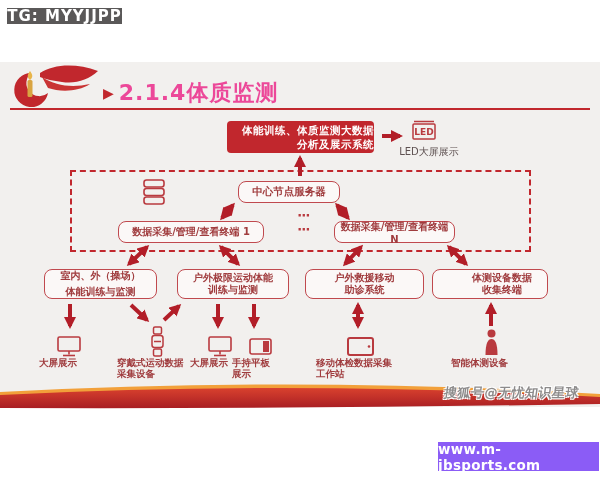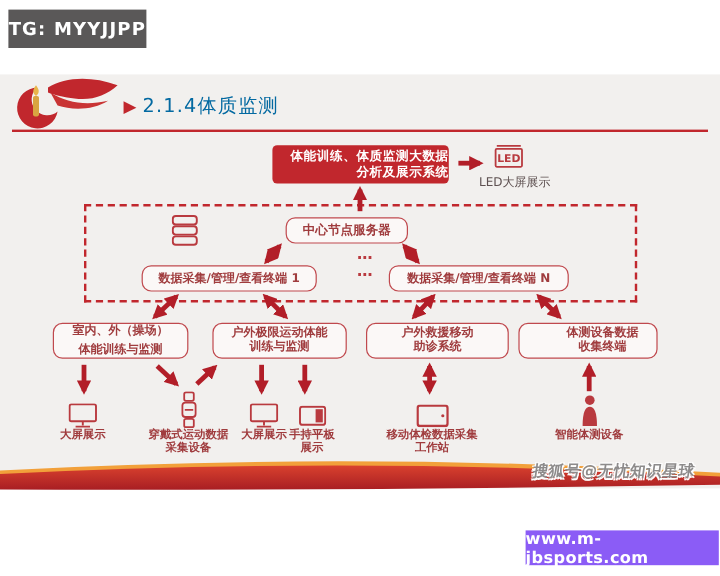--- a/index.html
+++ b/index.html
@@ -3,60 +3,60 @@
 <meta charset="utf-8">
 <style>
   html,body{margin:0;padding:0;}
   body{
     width:600px;height:480px;position:relative;background:#ffffff;
     font-family:"DejaVu Sans", sans-serif;overflow:hidden;
   }
   .abs{position:absolute;}
   
   .tg-badge{
-    left:7px;top:8px;width:115px;height:32px;background:#5a5858;color:#fff;
+    left:7px;top:8px;width:115px;height:16px;background:#5a5858;color:#fff;
     display:flex;align-items:center;justify-content:center;
     font-size:15px;font-weight:bold;letter-spacing:1px;z-index:6;
   }
   
   .slide-bg{left:0;top:62px;width:600px;height:345px;background:#f2f0ee;z-index:0;}
   
   .title-row{left:103px;top:78px;display:flex;align-items:center;z-index:3;}
   .title-marker{color:#c1272d;font-size:14px;margin-right:5px;}
-  .slide-title{font-size:16px;font-weight:normal;color:#0369a1;letter-spacing:1px;margin:0;}
+  .slide-title{font-size:22px;font-weight:bold;color:#ec4899;letter-spacing:1px;margin:0;}
   .divider{left:10px;top:108px;width:580px;height:2px;background:#c1272d;z-index:2;}
   .emblem{left:12px;top:63px;z-index:4;}
   
   .sys-box{
     left:227px;top:121px;width:147px;height:32px;background:#c1272d;border-radius:4px;
     color:#fff;font-size:10.5px;font-weight:bold;line-height:14px;letter-spacing:0.5px;
     display:flex;flex-direction:column;justify-content:center;text-align:center;z-index:3;align-items:flex-end;
   }
   .rbox{
     border:1.5px solid #c0494e;border-radius:8px;background:#fbf8f7;color:#a03c3e;
     font-weight:bold;text-align:center;display:flex;flex-direction:column;justify-content:center;
     z-index:3;box-sizing:border-box;
   }
   .server-box{left:238px;top:181px;width:102px;height:22px;font-size:10.5px;}
   .t1-box{left:118px;top:221px;width:146px;height:22px;font-size:10px;text-align:center;}
-  .tn-box{left:324px;top:221px;width:150px;height:22px;font-size:10px;}
+  .tn-box{left:334px;top:221px;width:121px;height:22px;font-size:10px;}
   .fbox{top:269px;height:30px;font-size:10px;line-height:12.5px;}
   .fbox1{left:44px;width:113px;justify-content:space-between;}
   .fbox2{left:177px;width:112px;}
   .fbox3{left:305px;width:119px;}
   .fbox4{left:432px;width:116px;padding-left:24px;}
   .dashed-box{
     left:70px;top:170px;width:457px;height:78px;border:2px dashed #c1272d;z-index:1;
   }
   .dots{width:24px;text-align:center;color:#b93a3f;font-size:13px;font-weight:bold;z-index:3;line-height:12px;}
   .dots-top{left:292px;top:210px;}
   .dots-bottom{left:292px;top:224px;}
   
   .dev-label{
-    top:357px;text-align:center;font-size:9.5px;line-height:11px;color:#a03c3e;
+    top:357px;text-align:left;font-size:9.5px;line-height:11px;color:#a03c3e;
     font-weight:bold;z-index:3;
   }
   .led-label{left:386px;top:145px;width:86px;text-align:center;font-size:10px;color:#5e5151;z-index:3;}
   .icon{z-index:3;}
   
   .arrows{left:0;top:0;z-index:2;pointer-events:none;}
   
   .wave{left:0;top:378px;z-index:4;}
   .watermark{
     left:444px;top:384px;z-index:5;font-size:13px;font-weight:bold;color:#8d8b8b;

